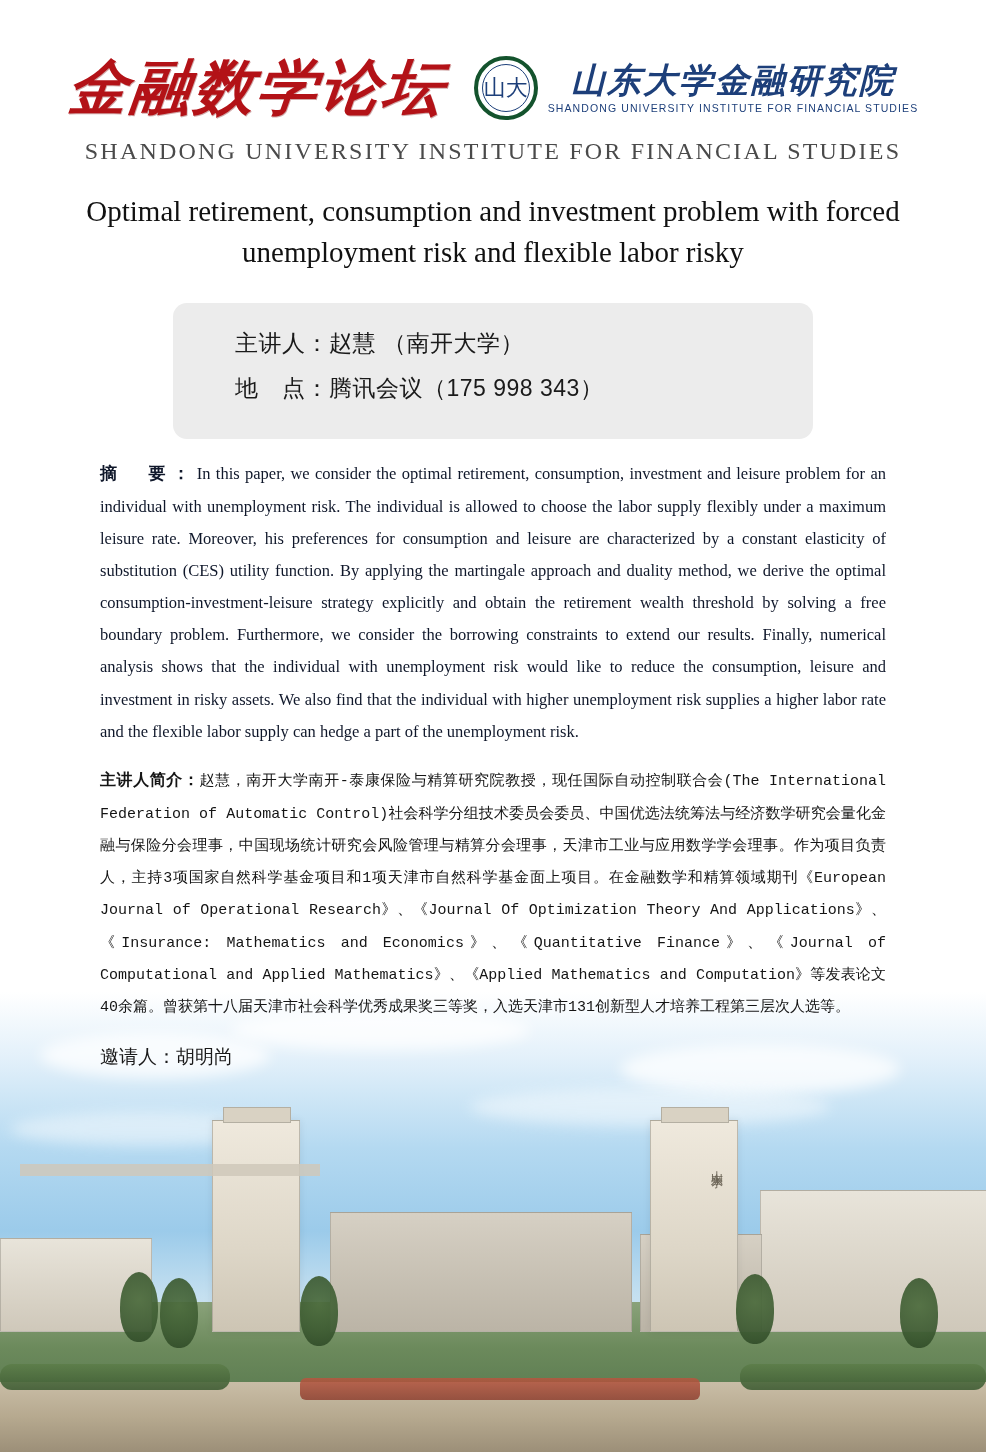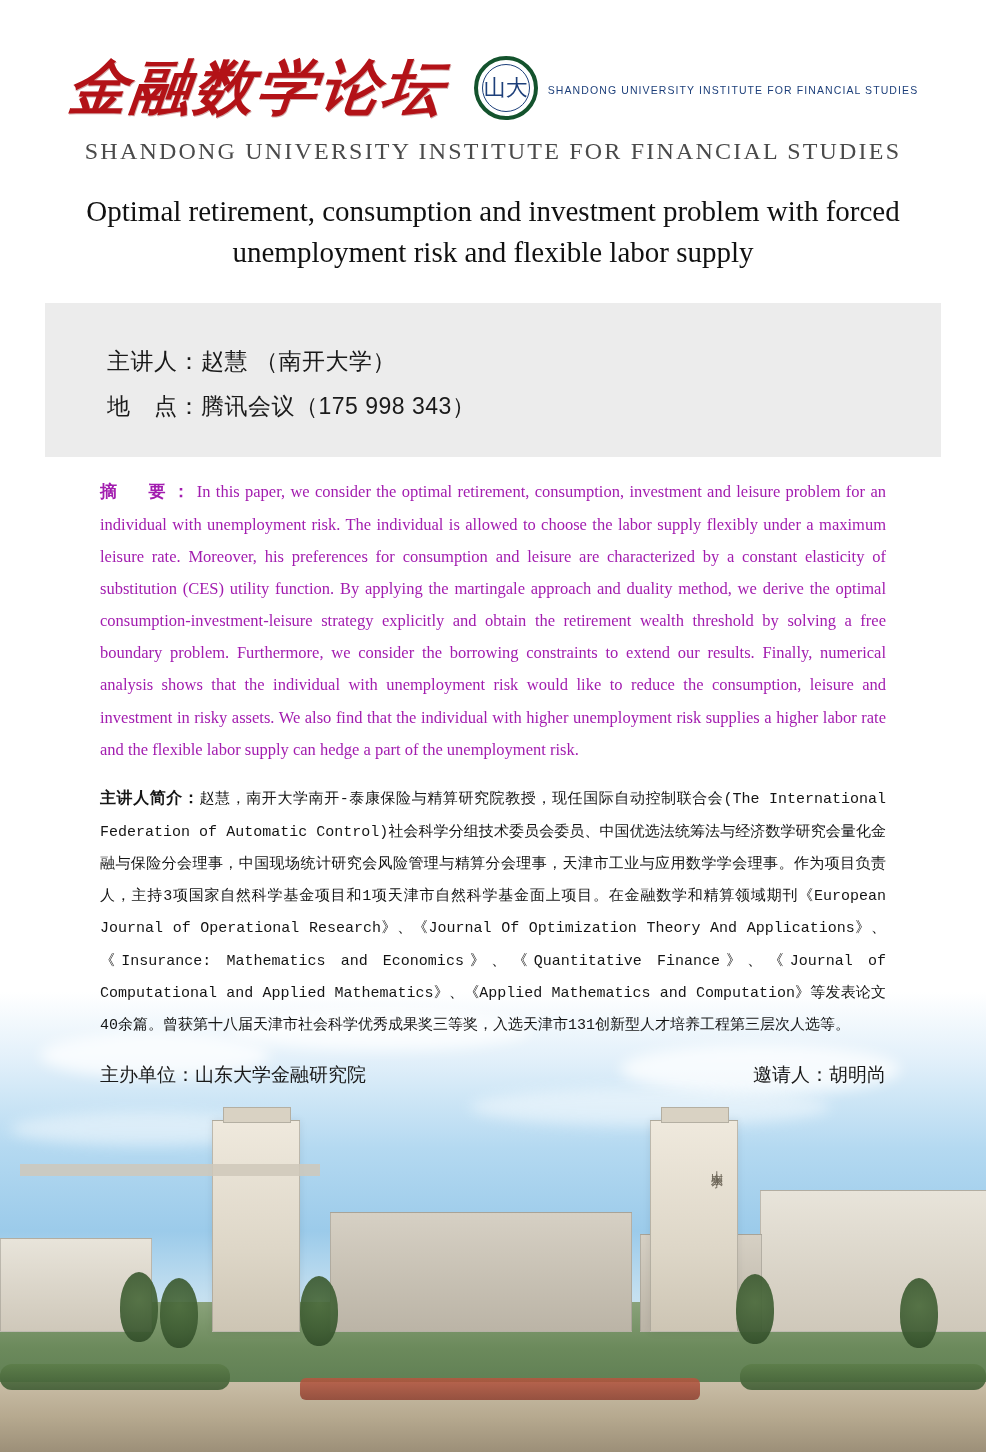--- a/index.html
+++ b/index.html
@@ -200,23 +200,24 @@
     font-size: 29px;
     line-height: 1.42;
     color: #111;
   }
 
   
   .info-box {
     position: relative;
     z-index: 3;
     margin: 30px auto 0;
-    width: 896px;
+    width: 640px;
     background: #ececec;
-    padding: 36px 0 28px 0;
+    padding: 18px 0 28px 0;
+    border-radius: 14px;
   }
   .info-line {
     font-family: "Liberation Sans", sans-serif;
     font-size: 23px;
     color: #1a1a1a;
     padding: 7px 0 7px 62px;
     letter-spacing: .5px;
   }
   .info-line .lbl { display: inline-block; }
 
@@ -226,21 +227,21 @@
     z-index: 3;
     width: 786px;
     margin: 18px auto 0;
   }
   .abstract {
     font-family: "Liberation Serif", serif;
     font-size: 16.5px;
     line-height: 1.95;
     text-align: justify;
     text-justify: inter-word;
-    color: #a21caf;
+    color: #0f172a;
   }
   .abstract .tag {
     font-family: "Liberation Sans", sans-serif;
     font-weight: bold;
     font-size: 17px;
     letter-spacing: 6px;
   }
   .bio {
     margin-top: 10px;
     font-family: "Liberation Sans", sans-serif;
@@ -312,43 +313,43 @@
 </div>
 
 <div class="header">
   <div class="logo-row">
     <div class="forum-logo">金融数学论坛</div>
     <div class="sdu-block">
       <div class="sdu-seal">
         <span class="glyph">山大</span>
       </div>
       <div>
+        <div class="sdu-name-cn">山东大学金融研究院</div>
         <div class="sdu-name-en">SHANDONG UNIVERSITY INSTITUTE FOR FINANCIAL STUDIES</div>
       </div>
     </div>
   </div>
   <div class="inst-en">SHANDONG UNIVERSITY INSTITUTE FOR FINANCIAL STUDIES</div>
 </div>
 
-<div class="title">Optimal retirement, consumption and investment problem with forced unemployment risk and flexible labor supply</div>
+<div class="title">Optimal retirement, consumption and investment problem with forced unemployment risk and flexible labor risky</div>
 
 <div class="info-box">
   <div class="info-line">
     <span class="lbl">主讲人：</span><span>赵慧 （南开大学）</span>
   </div>
   <div class="info-line">
     <span class="lbl">地　点：</span><span>腾讯会议（175 998 343）</span>
   </div>
 </div>
 
 <div class="section">
   <p class="abstract">
     <span class="tag">摘　要：</span><span>In this paper, we consider the optimal retirement, consumption, investment and leisure problem for an individual with unemployment risk. The individual is allowed to choose the labor supply flexibly under a maximum leisure rate. Moreover, his preferences for consumption and leisure are characterized by a constant elasticity of substitution (CES) utility function. By applying the martingale approach and duality method, we derive the optimal consumption-investment-leisure strategy explicitly and obtain the retirement wealth threshold by solving a free boundary problem. Furthermore, we consider the borrowing constraints to extend our results. Finally, numerical analysis shows that the individual with unemployment risk would like to reduce the consumption, leisure and investment in risky assets. We also find that the individual with higher unemployment risk supplies a higher labor rate and the flexible labor supply can hedge a part of the unemployment risk.</span>
   </p>
   <p class="bio">
     <span class="tag">主讲人简介：</span><span class="mono">赵慧，南开大学南开-泰康保险与精算研究院教授，现任国际自动控制联合会(The International Federation of Automatic Control)社会科学分组技术委员会委员、中国优选法统筹法与经济数学研究会量化金融与保险分会理事，中国现场统计研究会风险管理与精算分会理事，天津市工业与应用数学学会理事。作为项目负责人，主持3项国家自然科学基金项目和1项天津市自然科学基金面上项目。在金融数学和精算领域期刊《European Journal of Operational Research》、《Journal Of Optimization Theory And Applications》、《Insurance: Mathematics and Economics》、《Quantitative Finance》、《Journal of Computational and Applied Mathematics》、《Applied Mathematics and Computation》等发表论文40余篇。曾获第十八届天津市社会科学优秀成果奖三等奖，入选天津市131创新型人才培养工程第三层次人选等。</span>
   </p>
 </div>
 
 <div class="footer">
-  <div>主办单位：山东大学金融研究院</div>
   <div>邀请人：胡明尚</div>
 </div>
 
 </body></html>

